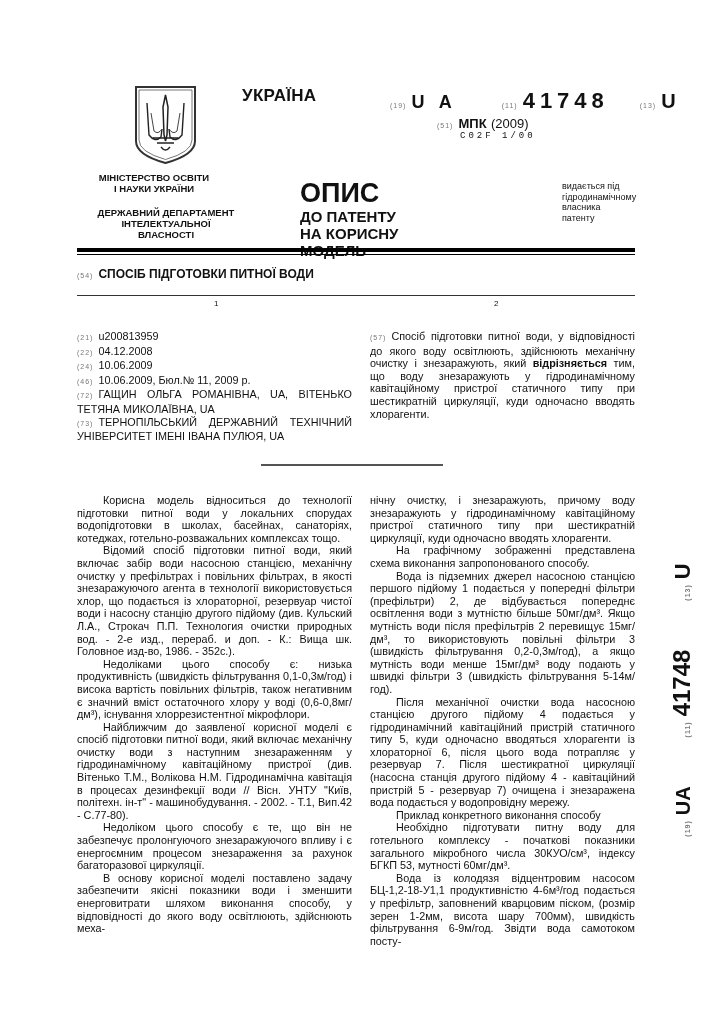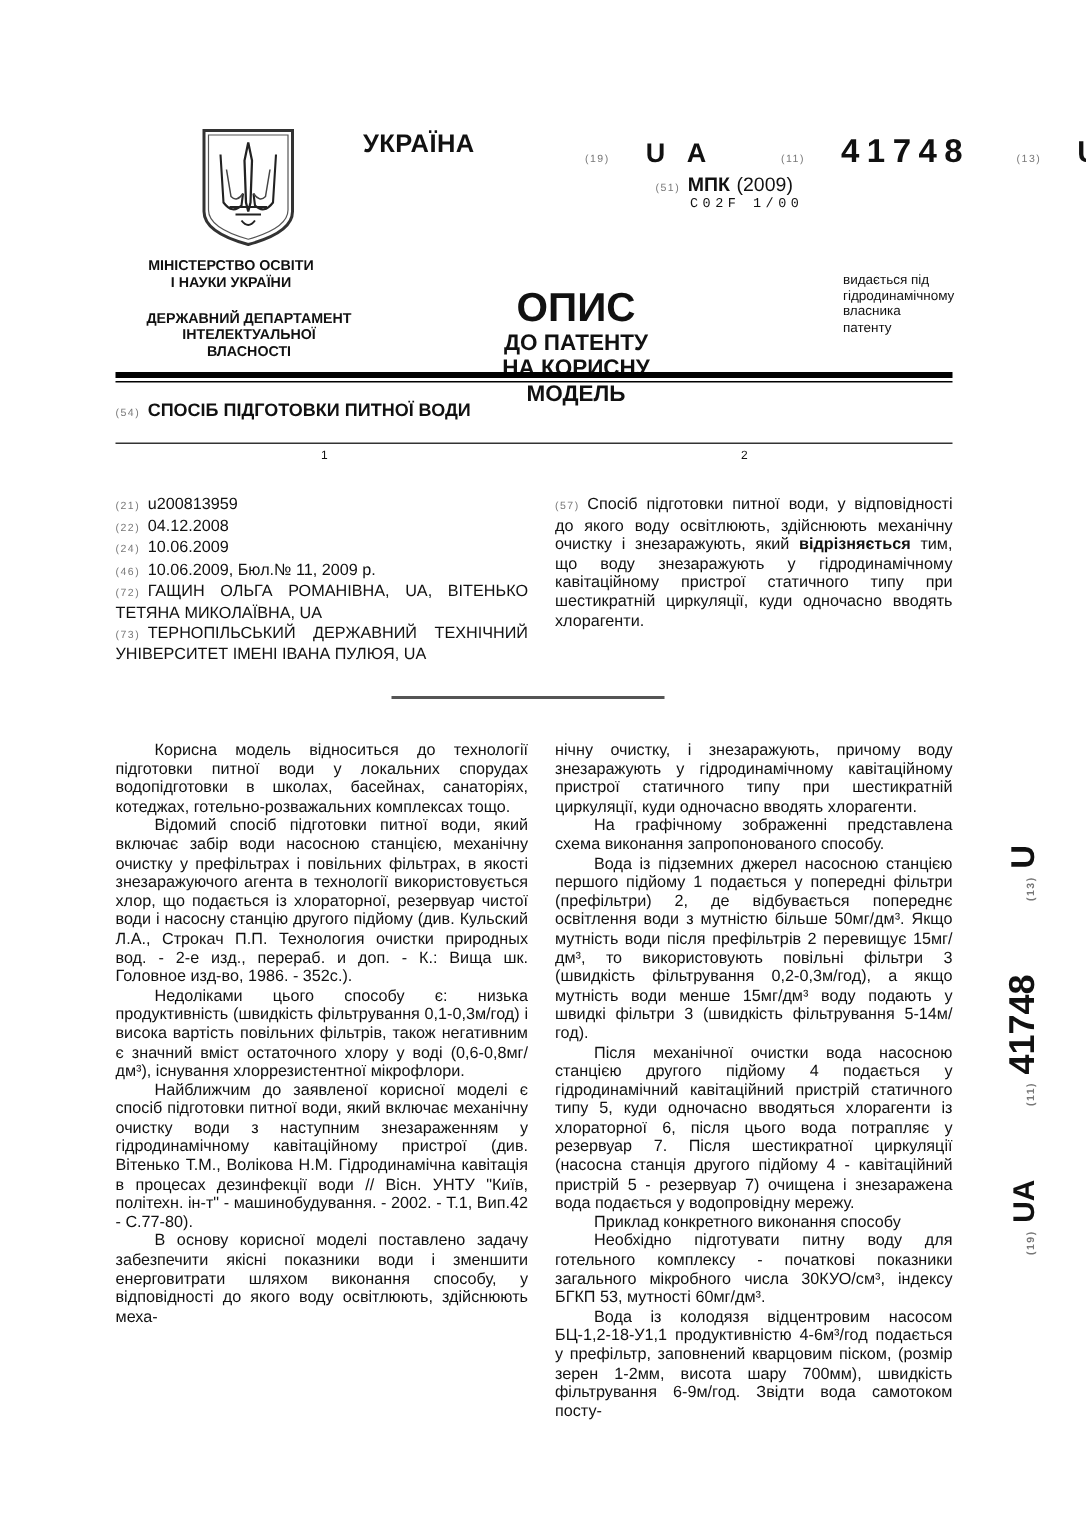--- a/index.html
+++ b/index.html
@@ -3,22 +3,22 @@
 <meta charset="utf-8">
 <style>
   html, body { margin: 0; padding: 0; background: #ffffff; }
   body { width: 724px; height: 1024px; position: relative; overflow: hidden;
          font-family: "Liberation Sans", sans-serif; color: #111; }
   .abs { position: absolute; }
   .inid { font-size: 7px; color: #777; letter-spacing: 1px; margin-right: 5px; font-family: "Liberation Sans Narrow", "Liberation Sans", sans-serif; }
   .coat { left: 133px; top: 85px; width: 65px; height: 80px; }
   .agency { text-align: center; font-weight: bold; font-size: 9.5px; line-height: 11px; }
   .country { left: 242px; top: 86px; font-weight: bold; font-size: 17px; letter-spacing: 0.3px; }
-  .idnum { font-family: "Liberation Sans", sans-serif; font-weight: bold; margin-left: 19px; }
-  .title-big { left: 300px; top: 178px; width: 168px; text-align: center; margin-top: 12px; }
+  .idnum { font-family: "Liberation Sans", sans-serif; font-weight: bold; }
+  .title-big { left: 300px; top: 178px; width: 168px; text-align: left; }
   .opis { font-size: 27px; font-weight: bold; line-height: 30px; display:block; }
   .sub { font-size: 15px; font-weight: bold; line-height: 17px; display:block; }
   .side-note { left: 550px; top: 181px; font-size: 9px; line-height: 10.5px; margin-left: 12px; }
   .rule-thick { left: 77px; top: 248px; width: 558px; height: 4px; background: #000; }
   .rule-thin  { left: 77px; top: 254px; width: 558px; height: 1px; background: #000; }
   .rule-sep   { left: 77px; top: 295px; width: 558px; height: 1px; background: #333; }
   .rule-mid   { left: 261px; top: 464px; width: 182px; height: 2px; background: #555; }
   .col-text { font-size: 10.8px; line-height: 12.6px; text-align: justify; }
   .col-text p { margin: 0; text-indent: 26px; }
   .col-text p.noindent { text-indent: 0; }
@@ -104,20 +104,21 @@
   <p class="noindent"><span class="inid">(57)</span><span>Спосіб підготовки питної води, у відповідності до якого воду освітлюють, здійснюють механічну очистку і знезаражують, який </span><b>відрізняється</b><span> тим, що воду знезаражують у гідродинамічному кавітаційному пристрої статичного типу при шестикратній циркуляції, куди одночасно вводять хлорагенти.</span></p>
 </div>
 
 <div class="abs rule-mid"></div>
 
 <div class="abs col-text" style="left:77px; top:494px; width:275px;">
   <p>Корисна модель відноситься до технології підготовки питної води у локальних спорудах водопідготовки в школах, басейнах, санаторіях, котеджах, готельно-розважальних комплексах тощо.</p>
   <p>Відомий спосіб підготовки питної води, який включає забір води насосною станцією, механічну очистку у префільтрах і повільних фільтрах, в якості знезаражуючого агента в технології використовується хлор, що подається із хлораторної, резервуар чистої води і насосну станцію другого підйому (див. Кульский Л.А., Строкач П.П. Технология очистки природных вод. - 2-е изд., перераб. и доп. - К.: Вища шк. Головное изд-во, 1986. - 352с.).</p>
   <p>Недоліками цього способу є: низька продуктивність (швидкість фільтрування 0,1-0,3м/год) і висока вартість повільних фільтрів, також негативним є значний вміст остаточного хлору у воді (0,6-0,8мг/дм³), існування хлоррезистентної мікрофлори.</p>
   <p>Найближчим до заявленої корисної моделі є спосіб підготовки питної води, який включає механічну очистку води з наступним знезараженням у гідродинамічному кавітаційному пристрої (див. Вітенько Т.М., Волікова Н.М. Гідродинамічна кавітація в процесах дезинфекції води // Вісн. УНТУ "Київ, політехн. ін-т" - машинобудування. - 2002. - Т.1, Вип.42 - С.77-80).</p>
+  <p>Недоліком цього способу є те, що він не забезпечує пролонгуючого знезаражуючого впливу і є енергоємним процесом знезараження за рахунок багаторазової циркуляції.</p>
   <p>В основу корисної моделі поставлено задачу забезпечити якісні показники води і зменшити енерговитрати шляхом виконання способу, у відповідності до якого воду освітлюють, здійснюють меха-</p>
 </div>
 
 <div class="abs col-text" style="left:370px; top:494px; width:265px;">
   <p class="noindent">нічну очистку, і знезаражують, причому воду знезаражують у гідродинамічному кавітаційному пристрої статичного типу при шестикратній циркуляції, куди одночасно вводять хлорагенти.</p>
   <p>На графічному зображенні представлена схема виконання запропонованого способу.</p>
   <p>Вода із підземних джерел насосною станцією першого підйому 1 подається у попередні фільтри (префільтри) 2, де відбувається попереднє освітлення води з мутністю більше 50мг/дм³. Якщо мутність води після префільтрів 2 перевищує 15мг/дм³, то використовують повільні фільтри 3 (швидкість фільтрування 0,2-0,3м/год), а якщо мутність води менше 15мг/дм³ воду подають у швидкі фільтри 3 (швидкість фільтрування 5-14м/год).</p>
   <p>Після механічної очистки вода насосною станцією другого підйому 4 подається у гідродинамічний кавітаційний пристрій статичного типу 5, куди одночасно вводяться хлорагенти із хлораторної 6, після цього вода потрапляє у резервуар 7. Після шестикратної циркуляції (насосна станція другого підйому 4 - кавітаційний пристрій 5 - резервуар 7) очищена і знезаражена вода подається у водопровідну мережу.</p>
   <p>Приклад конкретного виконання способу</p>
   <p>Необхідно підготувати питну воду для готельного комплексу - початкові показники загального мікробного числа 30КУО/см³, індексу БГКП 53, мутності 60мг/дм³.</p>

